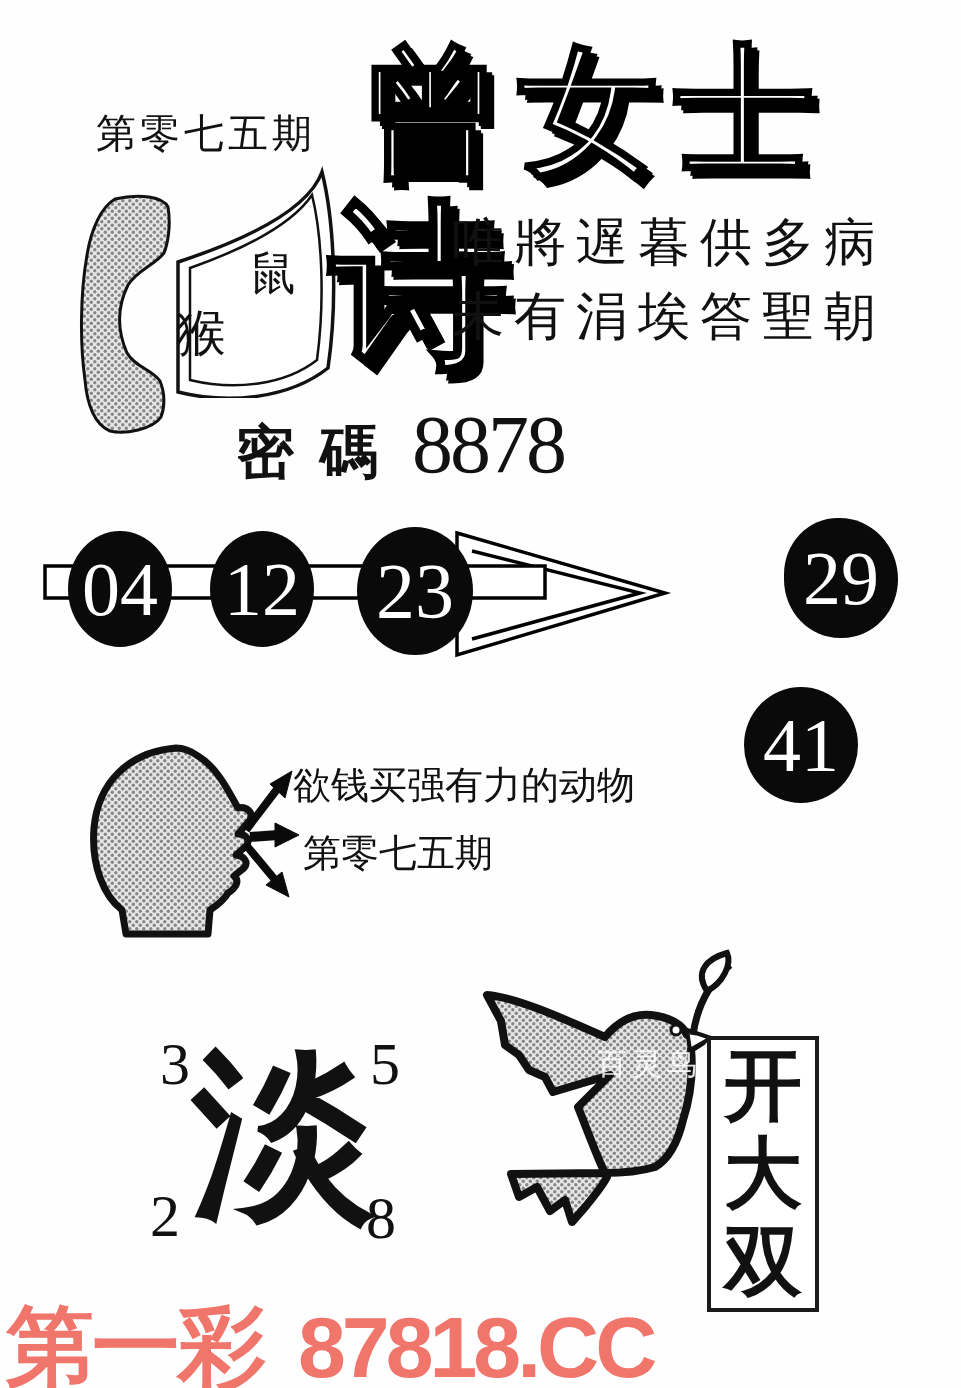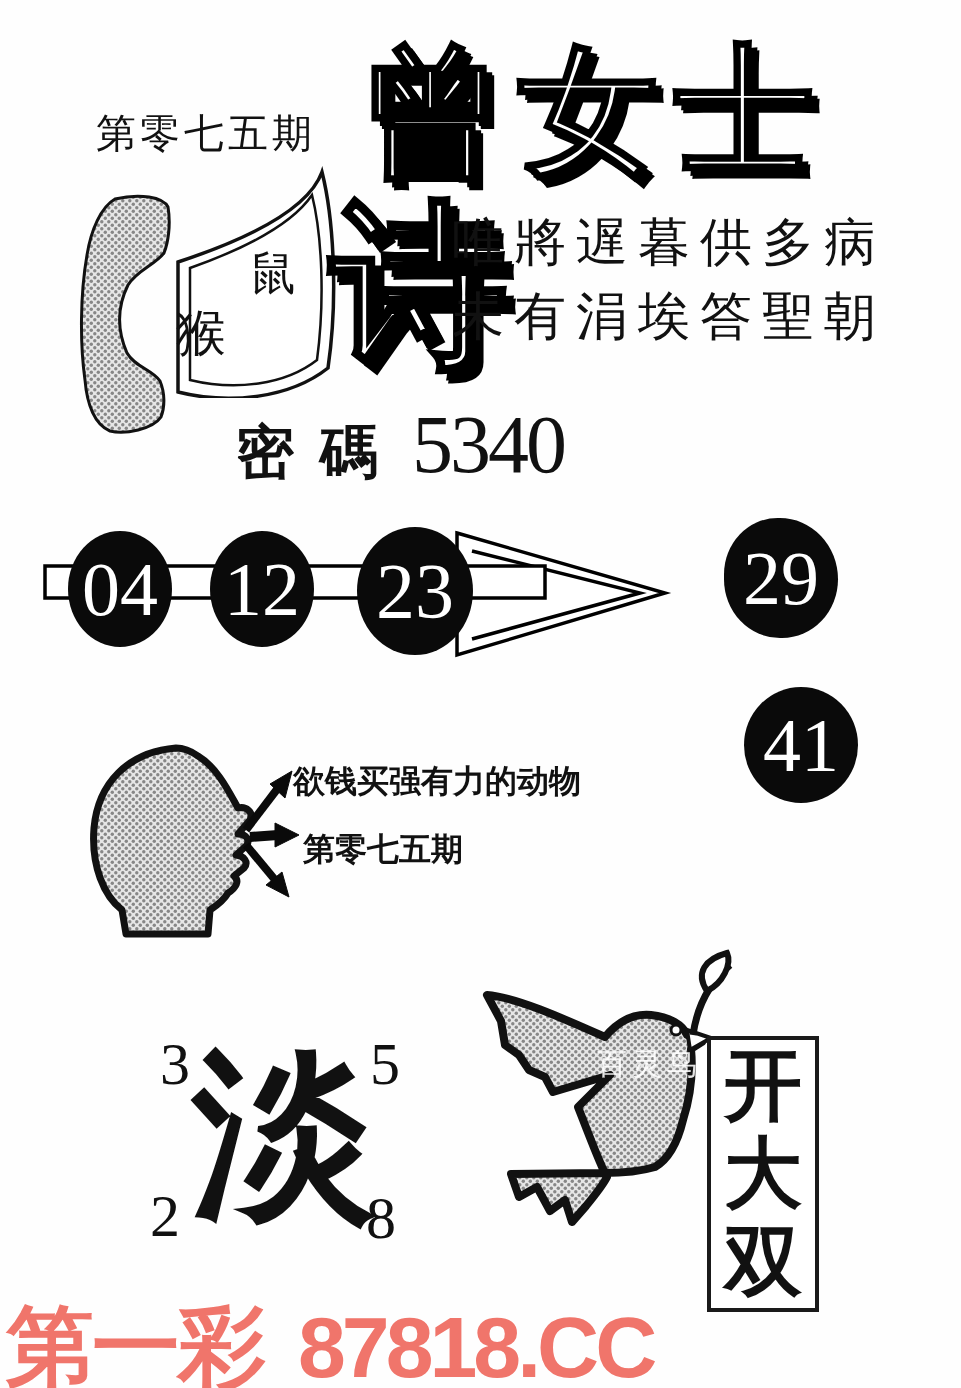--- a/index.html
+++ b/index.html
@@ -24,25 +24,25 @@
   .zrat{left:250px;top:243px;font-size:46px;}
   .zmonkey{left:176px;top:300px;font-size:50px;}
 
   .pwrow{left:236px;top:398px;display:flex;align-items:baseline;gap:8px;}
   .pwlabel{font-size:58px;font-weight:bold;letter-spacing:26px;}
   .pwvalue{font-size:82px;letter-spacing:-3px;font-weight:500;}
 
   .circle{position:absolute;background:#0a0a0a;border-radius:50%;display:flex;
           align-items:center;justify-content:center;color:#fff;font-size:76px;
           font-family:"Liberation Serif", serif;}
-  .c29{left:724px;top:518px;width:114px;height:120px;border-radius:48% 52% 50% 50%;}
+  .c29{left:784px;top:518px;width:114px;height:120px;border-radius:48% 52% 50% 50%;}
   .c32{left:744px;top:687px;width:114px;height:116px;}
   .c49{left:746px;top:850px;width:114px;height:112px;border-radius:50% 50% 46% 54%;}
 
-  .speech{font-size:32px;white-space:nowrap;font-weight:700;}
+  .speech{font-size:38px;white-space:nowrap;font-weight:400;}
   .sp1{left:293px;top:760px;}
   .sp2{left:303px;top:828px;}
 
   .corner{font-size:60px;}
   .n3{left:160px;top:1030px;} .n5{left:370px;top:1030px;}
   .n2{left:150px;top:1182px;} .n8{left:366px;top:1184px;}
 
   .bigchar{left:192px;top:1044px;font-size:184px;font-weight:bold;line-height:1;}
 
   .dovetext{left:597px;top:1044px;font-size:30px;color:rgba(255,255,255,.88);
@@ -98,21 +98,21 @@
   <div class="abs zodiac zrat">鼠</div>
   <div class="abs zodiac zmonkey">猴</div>
 
   <div class="abs poemchar">诗</div>
 
   <div class="abs poemline poem1">唯將遅暮供多病</div>
   <div class="abs poemline poem2">未有涓埃答聖朝</div>
 
   <div class="abs pwrow">
     <span class="pwlabel">密碼</span>
-    <span class="pwvalue">5340</span>
+    <span class="pwvalue">8878</span>
   </div>
 
   <svg class="abs" style="left:40px;top:505px" width="840" height="165" viewBox="0 0 840 165">
     <polygon points="417,28 625,88 417,150" fill="#fff" stroke="#000" stroke-width="3.5"></polygon>
     <polyline points="432,46 600,88 432,134" fill="none" stroke="#000" stroke-width="3.5"></polyline>
     <rect x="5" y="61" width="500" height="32" fill="#fff" stroke="#000" stroke-width="3.5"></rect>
     <ellipse cx="80" cy="84" rx="52" ry="58" fill="#0a0a0a"></ellipse>
     <ellipse cx="222" cy="84" rx="52" ry="58" fill="#0a0a0a"></ellipse>
     <ellipse cx="375" cy="86" rx="58" ry="64" fill="#0a0a0a"></ellipse>
     <text x="80" y="110" font-size="76" fill="#fff" text-anchor="middle">04</text>

